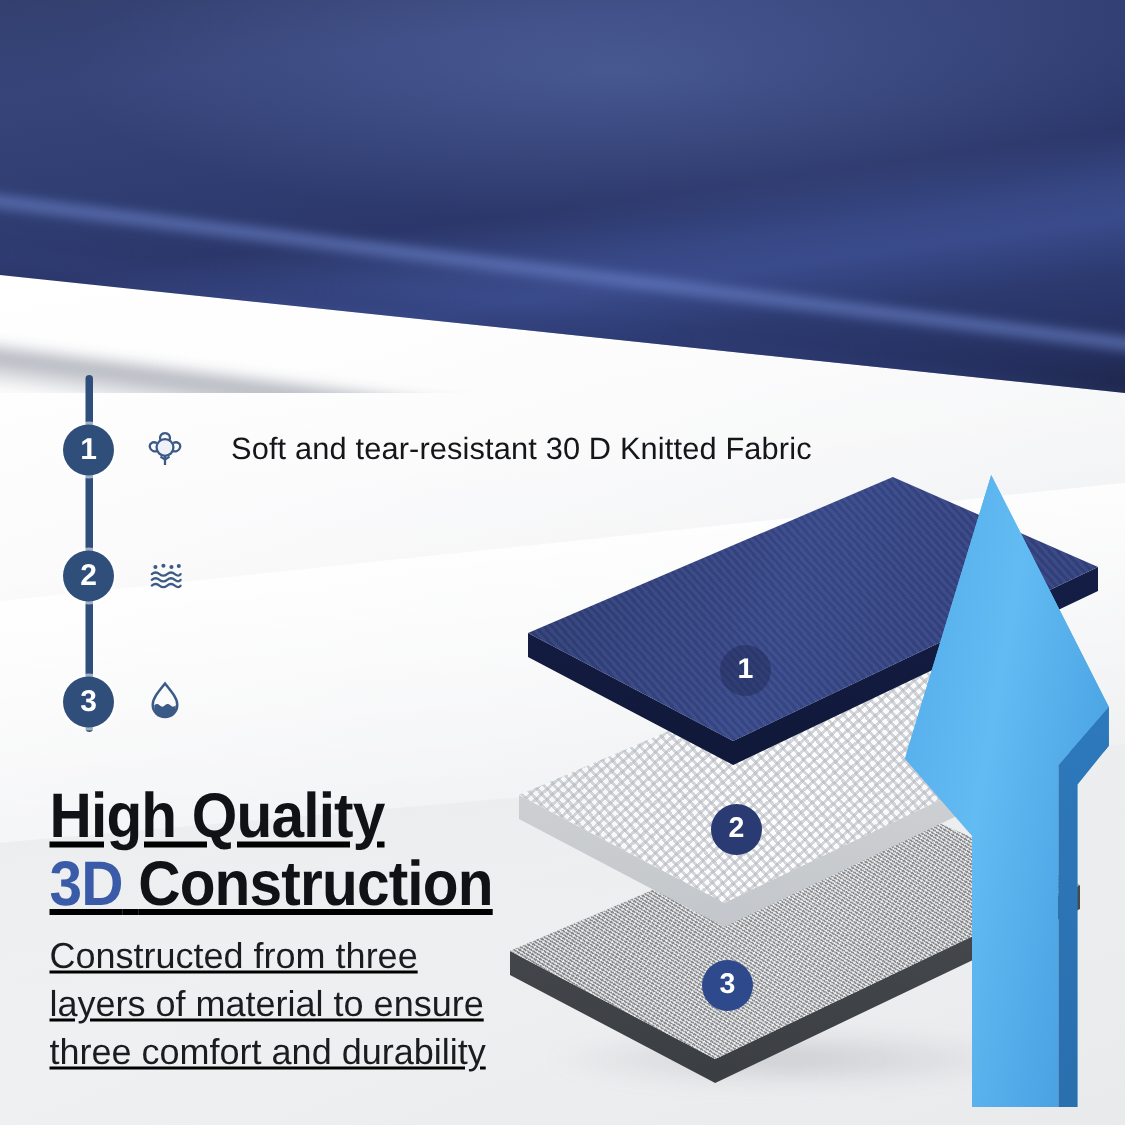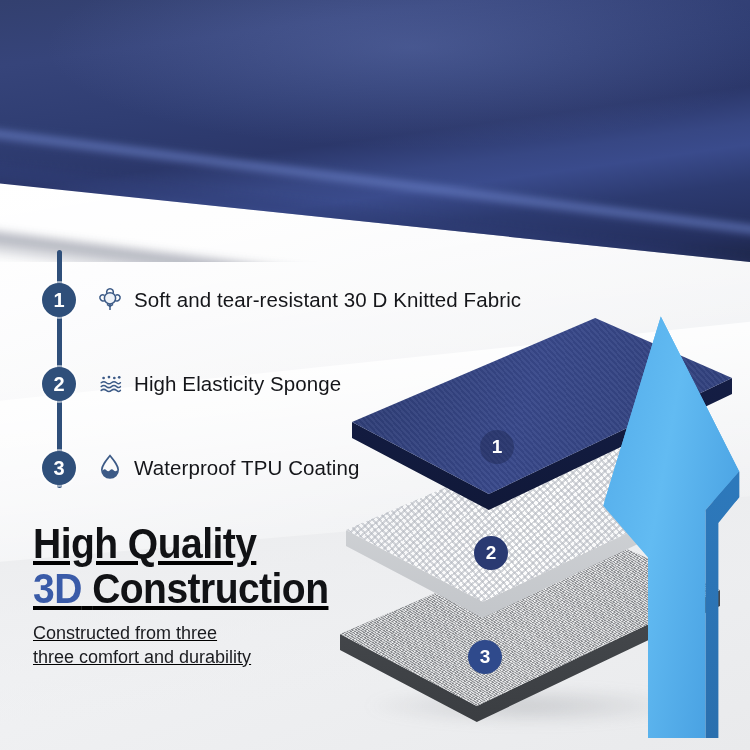--- a/index.html
+++ b/index.html
@@ -165,21 +165,21 @@
     flex: 0 0 auto;
     width: 40px;
     height: 40px;
     margin-left: 14px;
     display: flex;
     align-items: center;
     justify-content: center;
     color: #3c5a86;
   }
   .f-label {
-    margin-left: 4px;
+    margin-left: 24px;
     font-size: 20.5px;
     color: #15161a;
     letter-spacing: 0.1px;
     white-space: nowrap;
   }
 
   
   .headline {
     position: absolute;
     left: 33px;
@@ -194,21 +194,21 @@
     line-height: 1.07;
     letter-spacing: -0.6px;
     color: #111215;
     transform: scaleX(0.93);
     transform-origin: left center;
     white-space: nowrap;
   }
   .h-accent { color: #3a5ba8; }
   .body-copy {
     margin-top: 10px;
-    font-size: 18px;
+    font-size: 24px;
     line-height: 1.33;
     color: #1b1c20;
   }
   .body-copy div { white-space: nowrap; }
 
   
   .diagram {
     position: absolute;
     left: 352px;
     top: 318px;
@@ -365,40 +365,39 @@
             <circle cx="25.4" cy="12.5" r="1.7"></circle>
               <circle cx="31.5" cy="11.6" r="1.7"></circle>
           </g>
           <g fill="none" stroke="#3c5a86" stroke-width="1.9" stroke-linecap="round">
             <path d="M9 18.4q3.2-2.6 6.4 0t6.4 0 6.4 0 4.8 0"></path>
             <path d="M9 23.2q3.2-2.6 6.4 0t6.4 0 6.4 0 4.8 0"></path>
             <path d="M9 28q3.2-2.6 6.4 0t6.4 0 6.4 0 4.8 0"></path>
           </g>
         </svg>
       </div>
-      <div class="f-label">High Elasticity Sponge</div>
     </div>
 
     <div class="feature">
       <div class="badge">3</div>
       <div class="f-icon">
         <svg viewBox="0 0 40 40" width="34" height="34" aria-hidden="true">
           <path d="M20 5.5c6 7.4 9.6 11.8 9.6 16.6 0 5.6-4.3 9.6-9.6 9.6s-9.6-4-9.6-9.6c0-4.8 3.6-9.2 9.6-16.6z" fill="none" stroke="#3c5a86" stroke-width="2"></path>
           <path d="M11.6 22.6q2.1-2.2 4.2 0t4.2 0 4.2 0 4.2 0v2.2c0 4.2-3.8 6.8-8.4 6.8s-8.4-2.6-8.4-6.8z" fill="#3c5a86"></path>
         </svg>
       </div>
-      <div class="f-label">Waterproof TPU Coating</div>
     </div>
   </div>
 
   <div class="headline">
     <div class="h-line">High Quality</div>
     <div class="h-line"><span class="h-accent">3D</span> <span>Construction</span></div>
     <div class="body-copy">
       <div>Constructed from three</div>
+      <div>layers of material to ensure</div>
       <div>three comfort and durability</div>
     </div>
   </div>
 
   <div class="diagram">
     <div class="diagram-shadow"></div>
 
     <div class="arrow-wrap">
       <div class="arrow-seg">
         <div class="arrow-body"></div>

